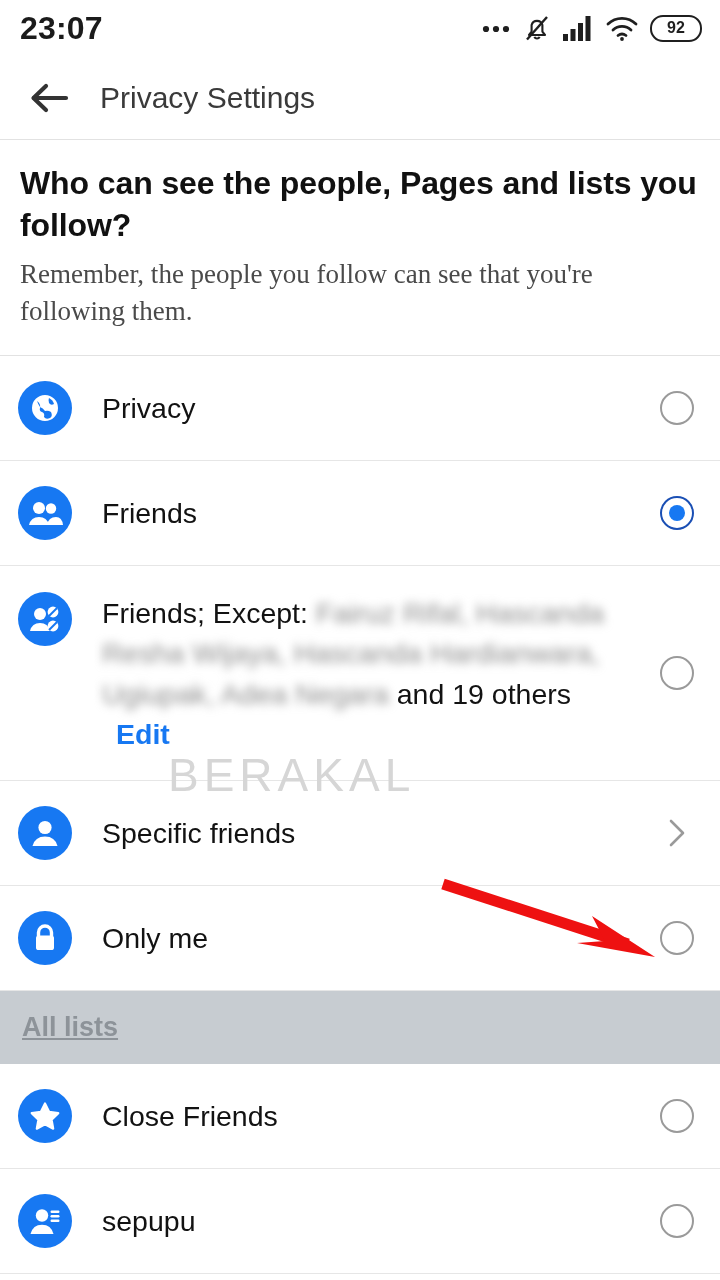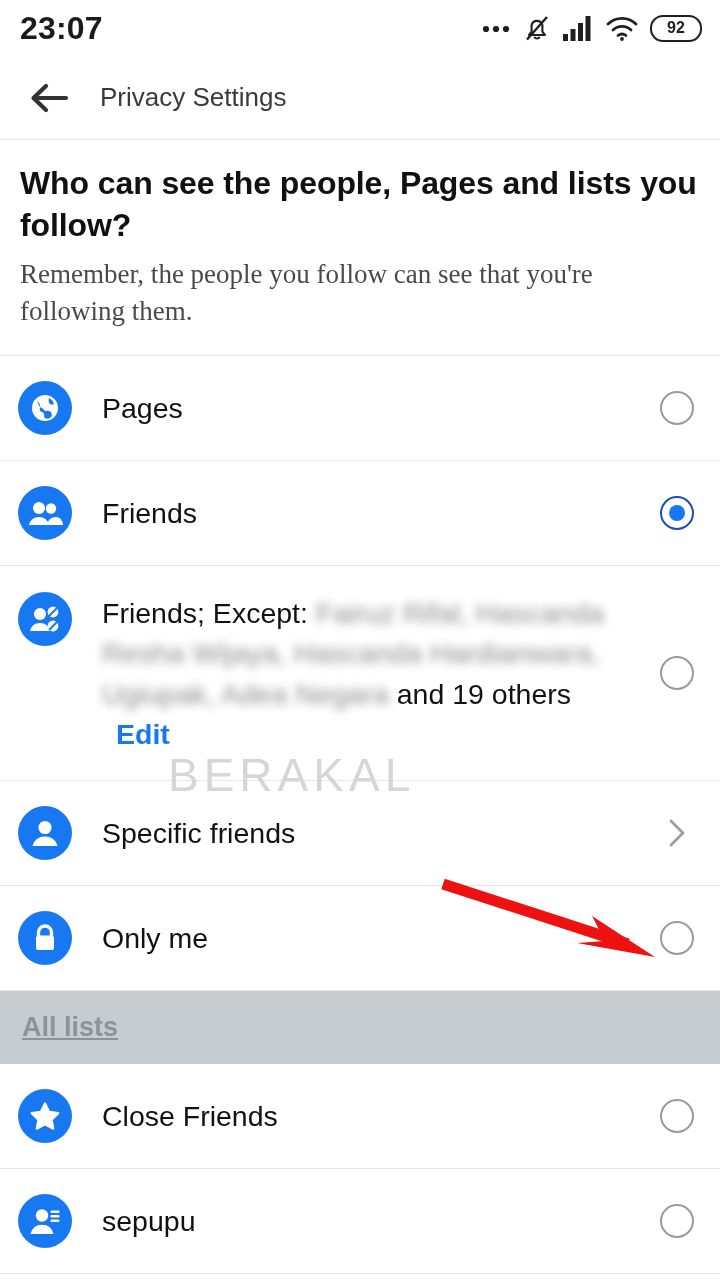--- a/index.html
+++ b/index.html
@@ -58,21 +58,21 @@
     padding-left:26px;
     border-bottom:1px solid #e2e2e2;
     background:#ffffff;
   }
   .back-btn {
     width:46px; height:46px;
     display:flex; align-items:center; justify-content:center;
     flex:0 0 auto;
   }
   .appbar-title {
-    font-size:26px;
+    font-size:30px;
     color:#3a3a3a;
     margin-left:28px;
   }
 
   
   .qblock {
     padding:22px 22px 26px 20px;
     border-bottom:1px solid #e2e2e2;
     background:#fff;
   }
@@ -254,21 +254,21 @@
 
   <div class="row">
     <span class="ic">
       <svg width="36" height="36" viewBox="0 0 36 36">
         <circle cx="18" cy="18" r="14" fill="#ffffff"></circle>
         <circle cx="18" cy="18" r="14" fill="none" stroke="#1778f2" stroke-width="2"></circle>
         <path d="M10 11 q4 3 3 7 q-1 3 2 4 q3 1 2 5 q2 3 6 1 q3-2 1-6 q-3-2-6-1 q-2-3-5-4 q-2-3-3-6 Z" fill="#1778f2"></path>
         <path d="M22 8 q4 2 5 6 q-3 2-5-1 q-1-3 0-5 Z" fill="#1778f2"></path>
       </svg>
     </span>
-    <span class="lbl">Pages</span>
+    <span class="lbl">Privacy</span>
     <span class="radio"></span>
   </div>
 
   <div class="row">
     <span class="ic">
       <svg width="36" height="36" viewBox="0 0 36 36">
         <circle cx="12" cy="13" r="6" fill="#ffffff"></circle>
         <circle cx="24" cy="13.5" r="5.2" fill="#ffffff"></circle>
         <path d="M2 30 q2-8 10-8 q8 0 10 8 Z" fill="#ffffff"></path>
         <path d="M20 30 q1.5-8 9-8 q6 0 7 8 Z" fill="#ffffff"></path>

